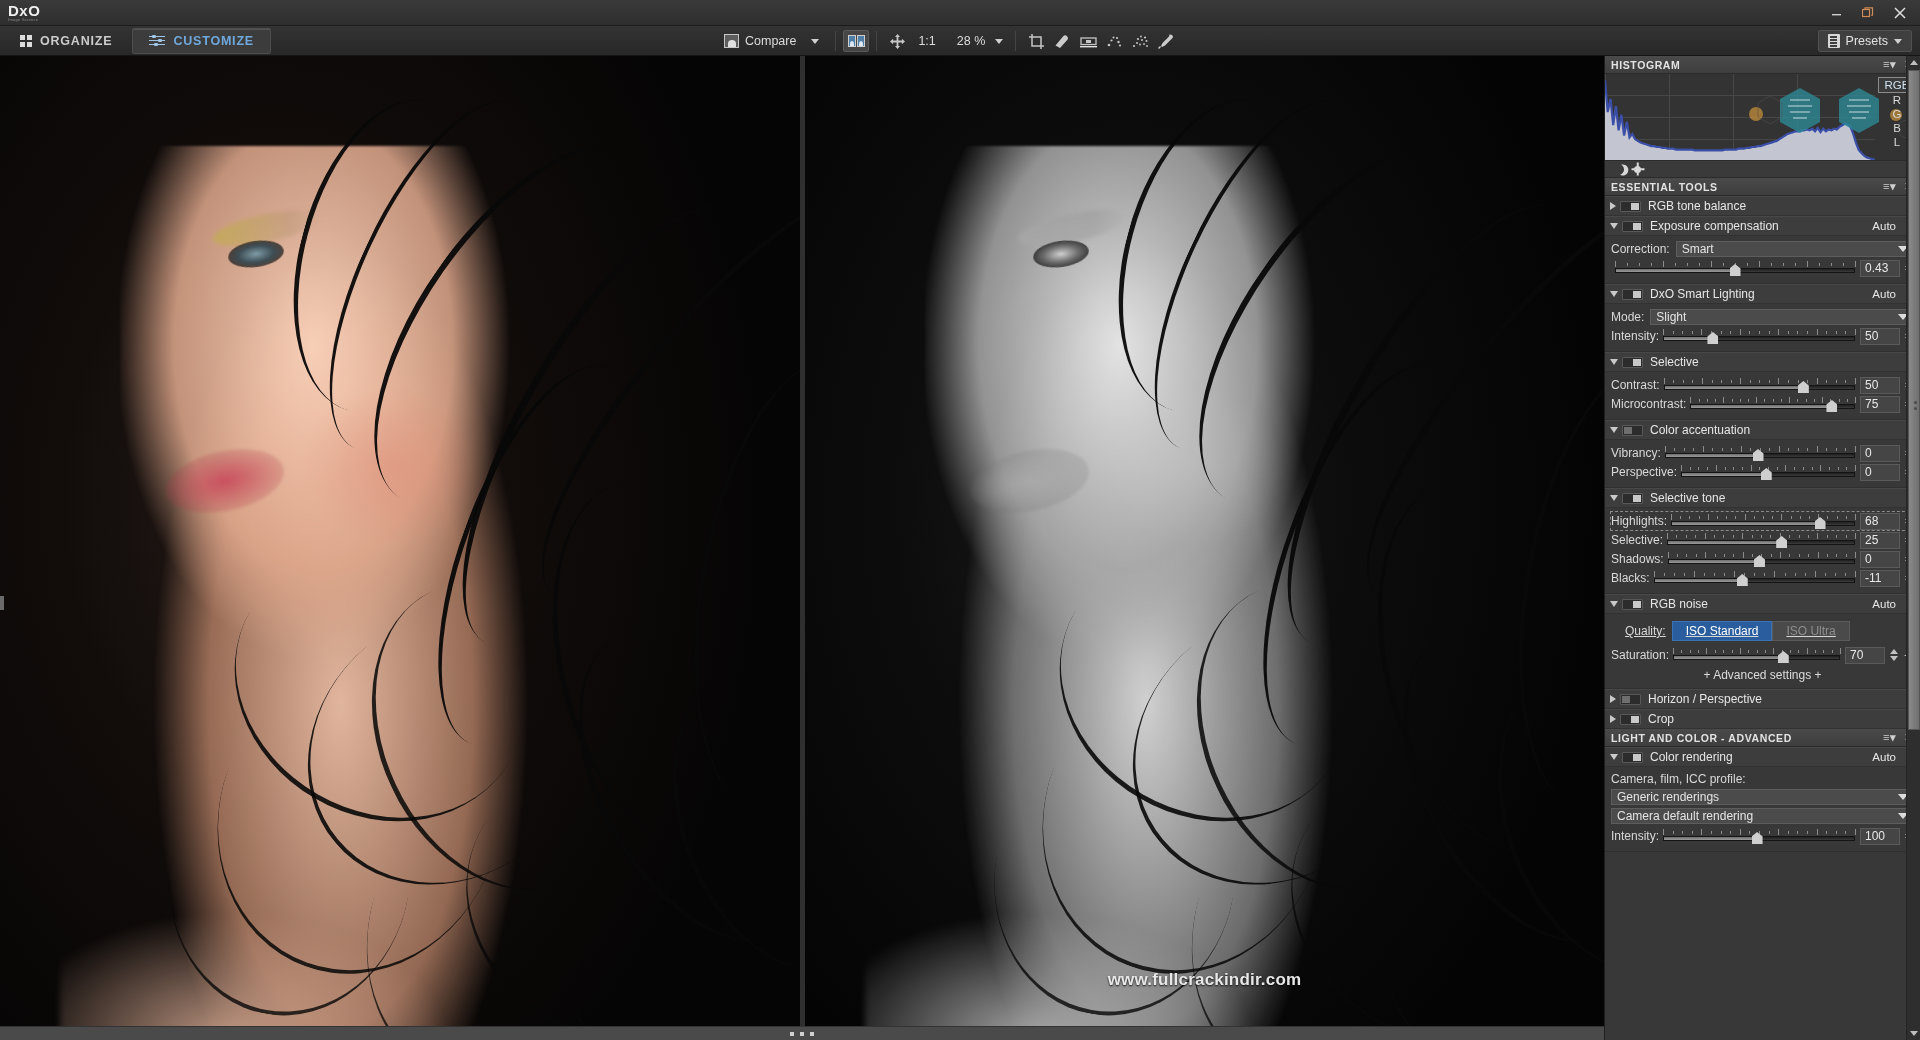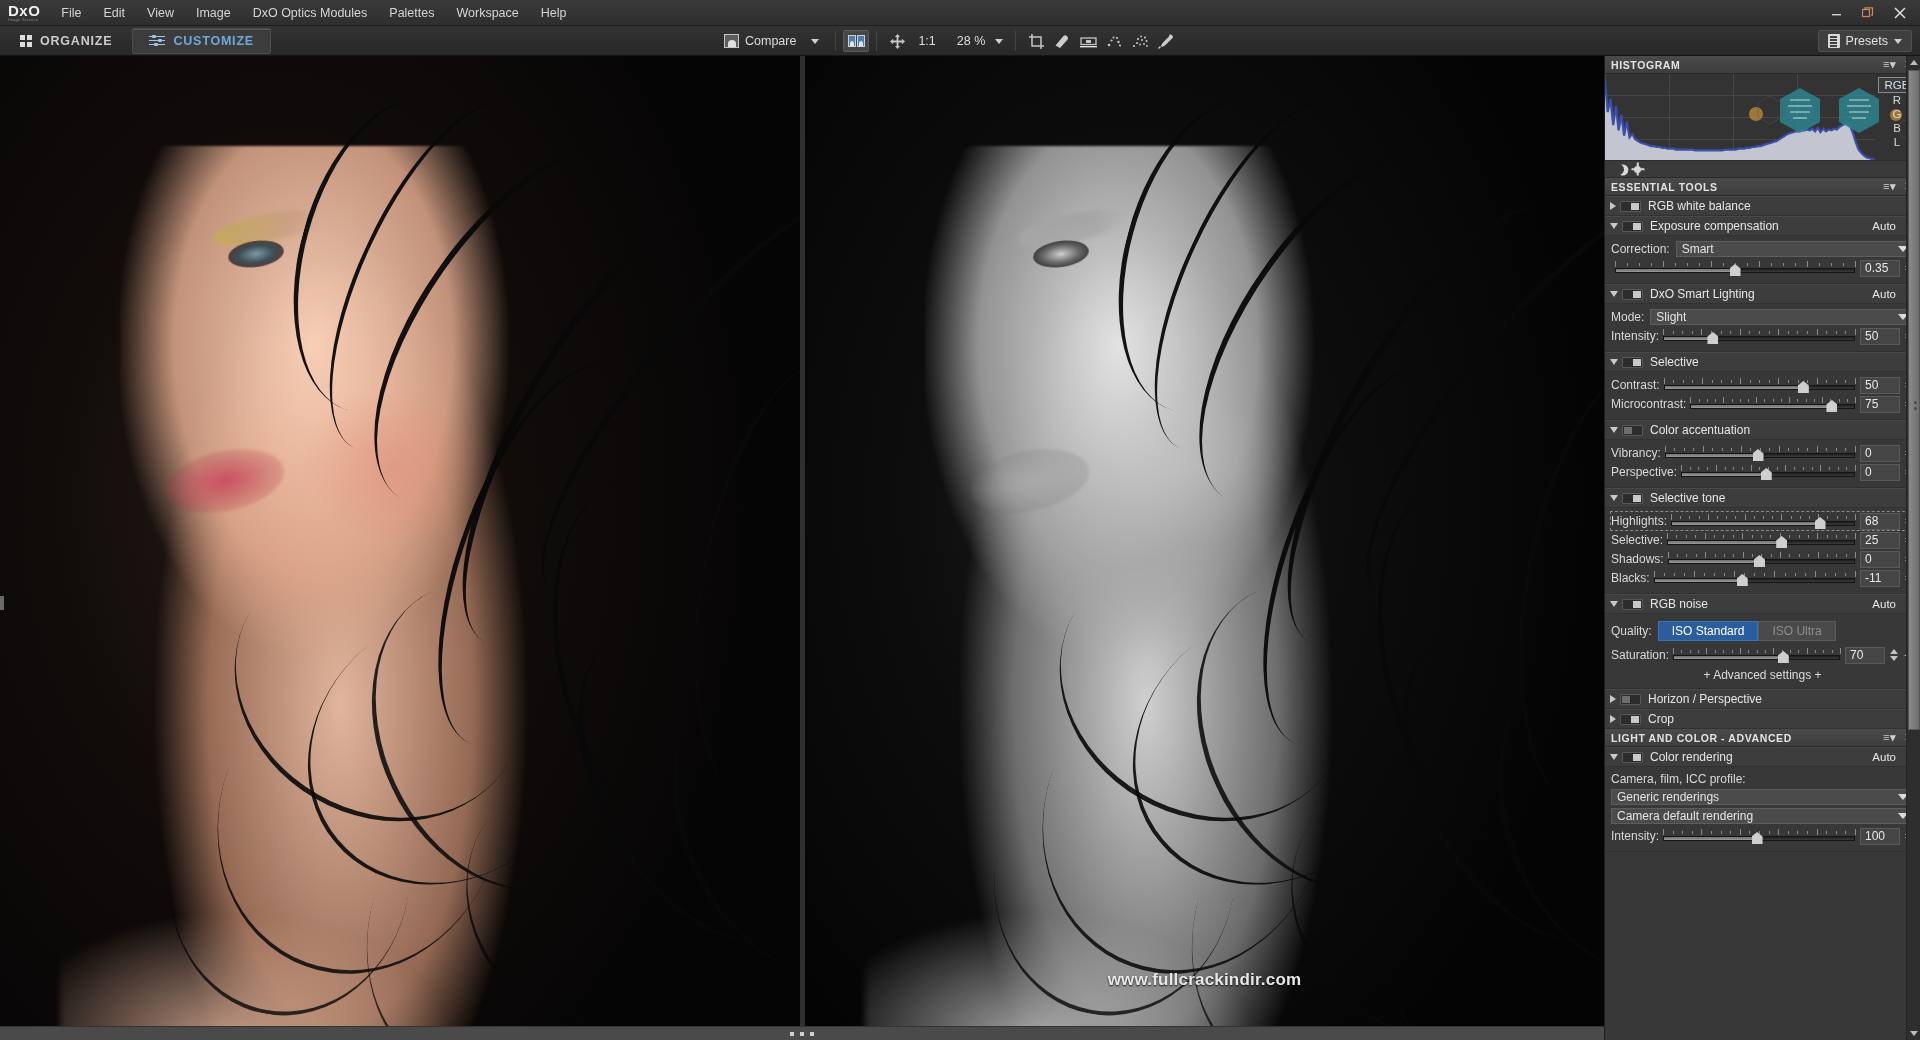--- a/index.html
+++ b/index.html
@@ -267,30 +267,20 @@
 </head>
 <body>
 
 <div id="app">
 
   <div class="menubar">
     <div class="logo">
       <div class="lg1">DxO</div>
       <div class="lg2">Image Science</div>
     </div>
-    <div id="menu-items" style="display:flex;">
-        <div class="menu-item">File</div>
-        <div class="menu-item">Edit</div>
-        <div class="menu-item">View</div>
-        <div class="menu-item">Image</div>
-        <div class="menu-item">DxO Optics Modules</div>
-        <div class="menu-item">Palettes</div>
-        <div class="menu-item">Workspace</div>
-        <div class="menu-item">Help</div>
-      </div>
     <div class="wincontrols">
       <div class="wc">
         <svg width="11" height="11" viewBox="0 0 11 11">
             <rect x="1" y="6" width="9" height="1.4" fill="#cfcfcf"></rect>
           </svg>
       </div>
       <div class="wc">
         <svg width="12" height="12" viewBox="0 0 12 12">
           <rect x="0.5" y="2.5" width="7" height="7" fill="none" stroke="#d08a55" stroke-width="1.2"></rect>
           <path d="M3 2.2 V0.8 H10.5 V8.2 H9.2" fill="none" stroke="#d08a55" stroke-width="1.2"></path>
@@ -552,21 +542,21 @@
       <span class="sp"></span>
       <span class="hdr-ic">≡▾</span>
       <span class="hdr-ic">✕</span>
     </div>
     <div id="essential-tools-list">
         <div class="tool-row">
           <span class="tri closed"></span>
           <span class="toggle on">
             <i></i>
           </span>
-          <span class="tool-title">RGB white balance</span>
+          <span class="tool-title">RGB tone balance</span>
           <span class="qmark">?</span>
         </div>
         <div class="tool-row">
           <span class="tri open"></span>
           <span class="toggle on">
             <i></i>
           </span>
           <span class="tool-title">Exposure compensation</span>
           <span class="auto">Auto</span>
           <span class="qmark">?</span>
@@ -603,21 +593,21 @@
                 <i style="left:85%;height:3px;top:2px"></i>
                 <i style="left:90%;height:3px;top:2px"></i>
                 <i style="left:95%;height:3px;top:2px"></i>
                 <i style="left:100%;height:6px;top:0px"></i>
               </div>
               <div class="sl-track">
                 <div class="sl-fill" style="width:50%"></div>
               </div>
               <div class="sl-knob" style="left:50%"></div>
             </div>
-            <div class="sl-num">0.35</div>
+            <div class="sl-num">0.43</div>
             <div class="spin">
               <i class="up"></i>
               <i class="dn"></i>
             </div>
           </div>
         </div>
         <div class="tool-row">
           <span class="tri open"></span>
           <span class="toggle on">
             <i></i>
@@ -1001,21 +991,21 @@
         <div class="tool-row">
           <span class="tri open"></span>
           <span class="toggle on">
             <i></i>
           </span>
           <span class="tool-title">RGB noise</span>
           <span class="auto">Auto</span>
           <span class="qmark">?</span>
         </div>
         <div class="tool-body">
-          <div class="frow" style="margin: 4px 0px 5px;">
+          <div class="frow" style="margin: 4px 14px 5px; text-decoration: underline;">
             <span class="flabel">Quality:</span>
             <div class="seg">
               <div class="on">ISO Standard</div>
               <div class="off">ISO Ultra</div>
             </div>
           </div>
           <div class="slider-row">
             <span class="sl-label">Saturation:</span>
             <div class="sl-wrap">
               <div class="sl-ticks">

